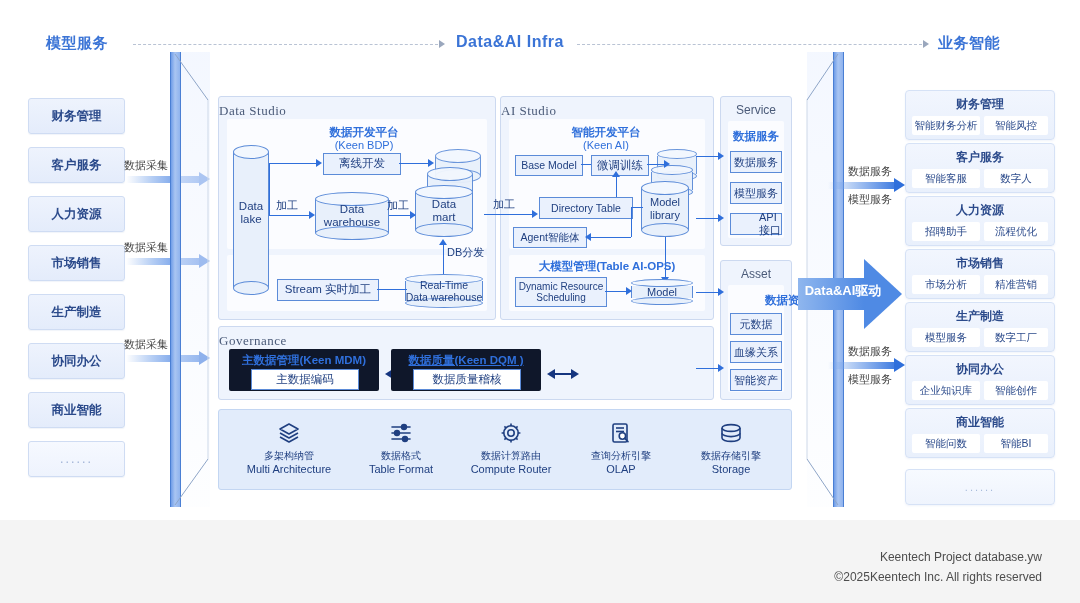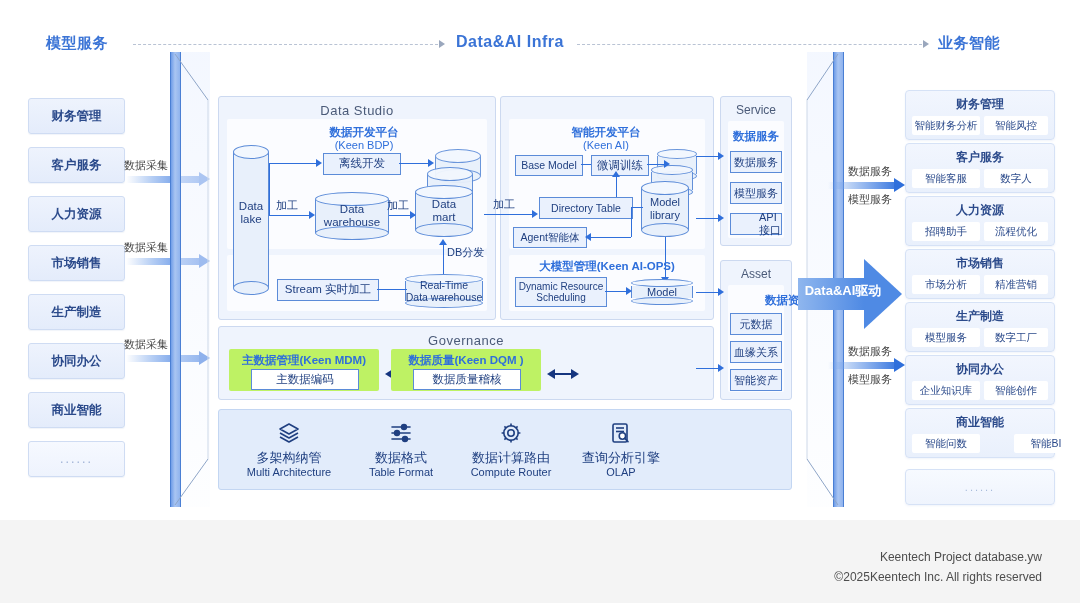--- a/index.html
+++ b/index.html
@@ -45,22 +45,22 @@
   .arrowhead{position:absolute;width:0;height:0;
     border-left:11px solid #2f6fdb;border-top:7px solid transparent;border-bottom:7px solid transparent;}
   .alabel{position:absolute;font-size:11px;color:#444;white-space:nowrap;}
 
   
   .infra{position:absolute;left:218px;top:96px;width:572px;height:392px;}
   .studio{
     position:absolute;background:#eff4fd;border:1px solid #ccd9f0;border-radius:3px;
   }
   .studio > .stitle{
-    position:absolute;top:6px;left:0;width:100%;text-align:center;
-    font-size:13px;color:#4a5a78;letter-spacing:.5px;
+    position:absolute;top:6px;left:0;width:100%;text-align:left;
+    font-size:13px;color:#4a5a78;letter-spacing:.5px;font-family:Liberation Serif, serif;
   }
   .inner{position:absolute;background:#fbfcff;border-radius:2px;}
   .platTitle{position:absolute;text-align:center;font-size:11.5px;font-weight:bold;color:#2f6fdb;white-space:nowrap;}
   .platSub{position:absolute;text-align:center;font-size:11px;color:#2f6fdb;white-space:nowrap;}
 
   .nodebox{
     position:absolute;background:#eaf1fd;border:1px solid #5b8bd8;
     display:flex;align-items:center;justify-content:center;
     font-size:11.5px;color:#1f3f80;text-align:right;line-height:1.15;
   }
@@ -84,32 +84,32 @@
 
   
   .sidecol{position:absolute;background:#eff4fd;border:1px solid #ccd9f0;border-radius:3px;}
   .sidecol .stitle{position:absolute;top:6px;left:0;width:100%;text-align:center;font-size:12px;color:#4a5a78;}
   .sidecol .inner2{position:absolute;left:7px;right:7px;top:24px;bottom:7px;background:#fbfcff;border-radius:2px;}
   .sideHead{position:absolute;left:0;width:100%;text-align:center;font-size:11.5px;font-weight:bold;color:#2f6fdb;}
   .sidebox{position:absolute;left:9px;right:9px;height:20px;background:#eaf1fd;border:1px solid #5b8bd8;
     display:flex;align-items:center;justify-content:center;font-size:11px;color:#1f3f80;}
 
   
-  .govcell{position:absolute;background:#bef264;border-radius:2px;}
+  .govcell{position:absolute;background:#0f172a;border-radius:2px;}
   .govtitle{position:absolute;left:0;width:100%;text-align:center;font-size:11.5px;font-weight:bold;color:#2f6fdb;white-space:nowrap;}
   .dblarrow{position:absolute;display:flex;align-items:center;}
   .dblarrow .ln{height:2px;background:#15357f;width:16px;}
   .dblarrow .l{width:0;height:0;border-right:8px solid #15357f;border-top:5px solid transparent;border-bottom:5px solid transparent;}
   .dblarrow .r{width:0;height:0;border-left:8px solid #15357f;border-top:5px solid transparent;border-bottom:5px solid transparent;}
 
   
   .strip{position:absolute;left:218px;top:409px;width:572px;height:79px;background:#e2ecfb;border:1px solid #c3d6f2;border-radius:3px;}
   .cap{position:absolute;top:10px;width:120px;text-align:center;}
   .cap .ic{height:26px;display:flex;align-items:center;justify-content:center;}
-  .cap .cn{font-size:13px;color:#1f3f80;margin-top:4px;line-height:1.25;}
+  .cap .cn{font-size:10px;color:#1f3f80;margin-top:4px;line-height:1.25;}
   .cap .en{font-size:11px;color:#1f3f80;line-height:1.25;}
 
   
   .rcard{position:absolute;left:905px;width:148px;border-radius:4px;
     background:linear-gradient(180deg,#f2f6fe 0%,#e9f0fc 100%);
     border:1px solid #d6e2f6;box-shadow:0 1px 2px rgba(130,160,210,.12);}
   .rcard .rt{position:absolute;top:5px;left:0;width:100%;text-align:center;font-size:12px;font-weight:bold;color:#2b4a8b;}
   .rpill{position:absolute;top:25px;height:19px;background:#ffffff;border-radius:2px;
     display:flex;align-items:center;justify-content:center;font-size:10.5px;color:#2b4a8b;}
   .rcard.ghost{background:linear-gradient(180deg,#f7faff 0%,#eff4fd 100%);}
@@ -282,20 +282,21 @@
           <div class="bot" style="height:10px;"></div>
         <div class="lab" style="font-size:10.5px;">
           <span>Real-Time</span><br>
           <span>Data warehouse</span>
         </div>
       </div>
       <div class="conn h" style="left:158px;top:192px;width:30px;"></div>
     </div>
 
     <div class="studio" style="left:282px;top:0;width:212px;height:222px;">
+      <div class="stitle">AI Studio</div>
 
       <div class="inner" style="left:8px;top:22px;width:196px;height:130px;"></div>
       <div class="inner" style="left:8px;top:158px;width:196px;height:56px;"></div>
 
       <div class="platTitle" style="left:20px;top:28px;width:170px;">智能开发平台</div>
       <div class="platSub" style="left:20px;top:42px;width:170px;">(Keen AI)</div>
 
       <div class="nodebox" style="left:14px;top:58px;width:66px;height:19px;font-size:10.5px;">
         <span>Base Model</span>
       </div>
@@ -334,21 +335,21 @@
       <div class="head-r" style="left:163px;top:63px;"></div>
       <div class="conn v" style="left:115px;top:78px;height:22px;"></div>
       <div class="head-u" style="left:111px;top:74px;"></div>
       <div class="conn h" style="left:130px;top:110px;width:12px;"></div>
       <div class="conn v" style="left:130px;top:110px;height:30px;"></div>
       <div class="conn h" style="left:90px;top:140px;width:40px;"></div>
       <div class="head-l" style="left:84px;top:136px;"></div>
       <div class="conn v" style="left:164px;top:140px;height:42px;"></div>
       <div class="head-d" style="left:160px;top:180px;"></div>
 
-      <div class="platTitle" style="left:6px;top:162px;width:200px;">大模型管理(Keen AI-OPS)</div>
+      <div class="platTitle" style="left:6px;top:162px;width:200px;">大模型管理(Table AI-OPS)</div>
       <div class="nodebox" style="left:14px;top:180px;width:90px;height:28px;font-size:10px;flex-direction:column;">
         <span>Dynamic Resource</span>
         <span>Scheduling</span>
       </div>
       <div class="cyl" style="left:130px;top:182px;width:62px;height:26px;">
         <div class="body"></div>
           <div class="top" style="height:8px;"></div>
           <div class="bot" style="height:8px;"></div>
         <div class="lab" style="font-size:11px;"><span>Model</span></div>
       </div>
@@ -369,21 +370,21 @@
           <span>主数据编码</span>
         </div>
       </div>
       <div class="dblarrow" style="left:166px;top:42px;">
         <div class="l"></div>
           <div class="ln"></div>
           <div class="r"></div>
       </div>
 
       <div class="govcell" style="left:172px;top:22px;width:150px;height:42px;">
-        <div class="govtitle" style="top:4px;">数据质量(Keen DQM )</div>
+        <div class="govtitle" style="top:4px;text-decoration:underline;">数据质量(Keen DQM )</div>
         <div class="nodebox white" style="left:22px;top:20px;width:106px;height:19px;">
           <span>数据质量稽核</span>
         </div>
       </div>
       <div class="dblarrow" style="left:328px;top:42px;">
         <div class="l"></div>
           <div class="ln"></div>
           <div class="r"></div>
       </div>
 
@@ -476,20 +477,31 @@
           <line x1="7" y1="7" x2="15" y2="7"></line>
             <line x1="7" y1="10.5" x2="15" y2="10.5"></line>
           <circle cx="13.4" cy="15" r="3.2" fill="#fff"></circle>
             <line x1="15.8" y1="17.4" x2="19" y2="20.6" stroke-linecap="round"></line>
         </svg>
       </div>
       <div class="cn">查询分析引擎</div>
       <div class="en">OLAP</div>
     </div>
 
+    <div class="cap" style="left:452px;">
+      <div class="ic">
+        <svg width="26" height="24" viewBox="0 0 26 24" fill="none" stroke="#1f3f80" stroke-width="1.6">
+          <ellipse cx="13" cy="7" rx="9" ry="3.4"></ellipse>
+          <path d="M4 7v10c0 1.9 4 3.4 9 3.4s9-1.5 9-3.4V7"></path>
+          <path d="M4 12.2c0 1.9 4 3.4 9 3.4s9-1.5 9-3.4"></path>
+        </svg>
+      </div>
+      <div class="cn">数据存储引擎</div>
+      <div class="en">Storage</div>
+    </div>
   </div>
 
   <div class="arrowline" style="left:828px;top:182px;width:68px;"></div>
   <div class="arrowhead" style="left:894px;top:178px;"></div>
   <div class="alabel" style="left:848px;top:164px;">数据服务</div>
   <div class="alabel" style="left:848px;top:192px;">模型服务</div>
 
   <div class="arrowline" style="left:828px;top:362px;width:68px;"></div>
   <div class="arrowhead" style="left:894px;top:358px;"></div>
   <div class="alabel" style="left:848px;top:344px;">数据服务</div>
@@ -527,21 +539,21 @@
     <div class="rpill" style="left:78px;width:64px;">数字工厂</div>
   </div>
   <div class="rcard" style="top:355px;height:48px;">
     <div class="rt">协同办公</div>
     <div class="rpill" style="left:6px;width:68px;">企业知识库</div>
     <div class="rpill" style="left:78px;width:64px;">智能创作</div>
   </div>
   <div class="rcard" style="top:408px;height:48px;">
     <div class="rt">商业智能</div>
     <div class="rpill" style="left:6px;width:68px;">智能问数</div>
-    <div class="rpill" style="left:78px;width:64px;margin-left:30px;">智能BI</div>
+    <div class="rpill" style="left:78px;width:64px;">智能BI</div>
   </div>
   <div class="rcard ghost" style="top:469px;height:34px;">
     <div class="ghosttxt">......</div>
   </div>
 
   <div class="ftxt" style="top:550px;">Keentech Project database.yw</div>
   <div class="ftxt" style="top:570px;">©2025Keentech Inc. All rights reserved</div>
 </div>
 
 </body></html>

